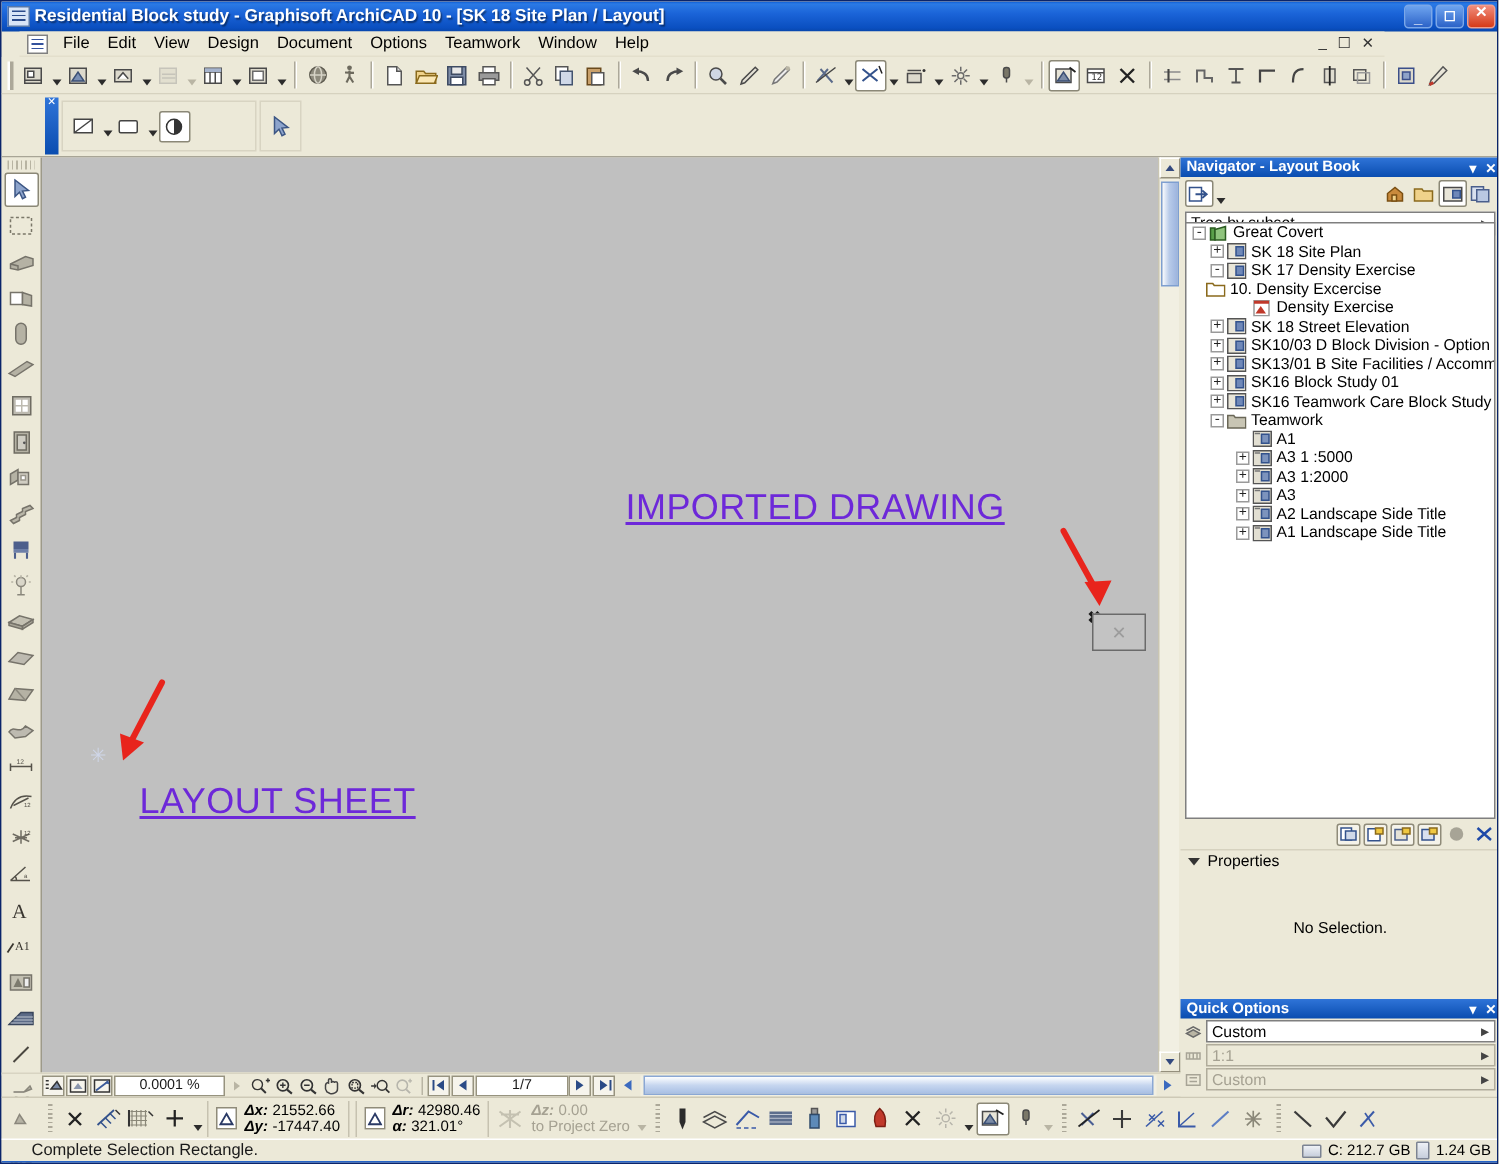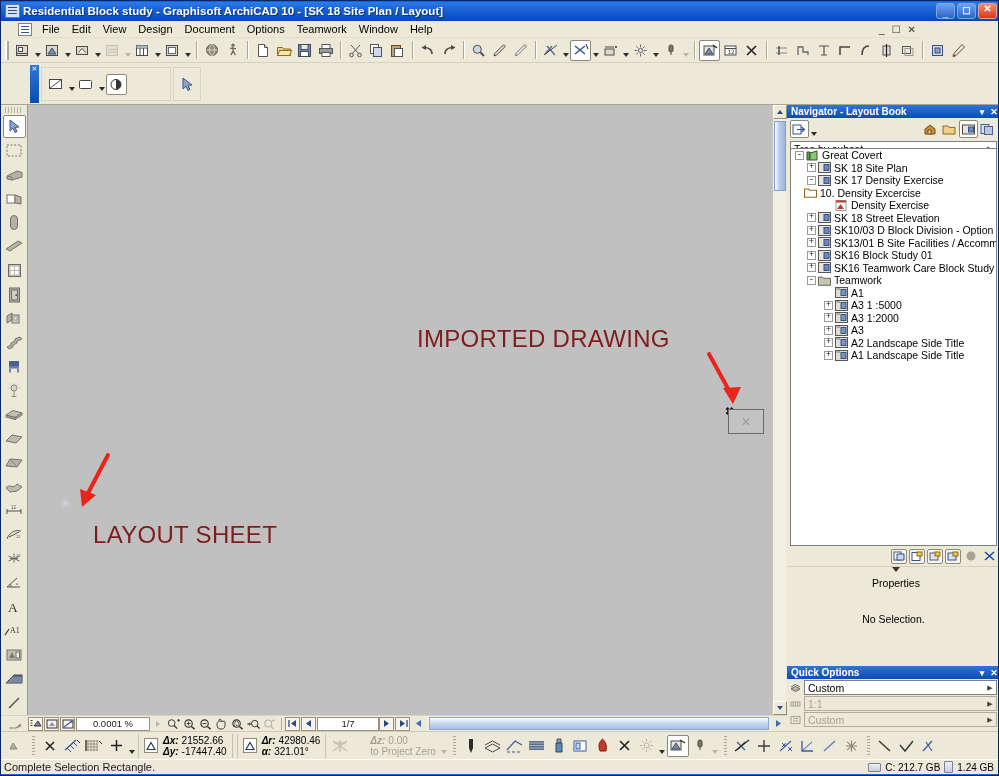--- a/index.html
+++ b/index.html
@@ -117,22 +117,22 @@
   .tool.active { border: 1px solid #8b8877; background: #fff; }
 
   
   .canvas-wrap {
     position: absolute; left: 27px; top: 104px;
     width: 744px; height: 610px;
     background: #c0c0c0; overflow: hidden;
   }
   .canvas-inner { position: absolute; inset: 0; }
   .anno {
-    position: absolute; color: #7f1d1d; font-weight: normal;
-    font-family: "Liberation Sans", sans-serif; white-space: nowrap;
+    position: absolute; color: #6d28d9; font-weight: normal;
+    font-family: "Liberation Sans", sans-serif; white-space: nowrap; text-decoration: underline;
   }
   .anno.big { font-size: 24px; letter-spacing: .3px; }
   .drawing-marker {
     position: absolute; width: 36px; height: 25px;
     border: 1px solid #6a6a6a; background: #c3c3c3;
     display: flex; align-items: center; justify-content: center;
     color: #9c9c9c; font-size: 12px;
   }
   .marker-x {
     position: absolute; color: #1a1a1a; font-size: 11px; font-weight: bold;
@@ -218,21 +218,21 @@
   .coordrow { white-space: nowrap; font-size: 10px; }
   .coordrow b { font-weight: bold; font-style: italic; margin-right: 3px; }
   .coordrow.dim { color: #a5a192; }
 
   
   .statusbar {
     position: absolute; left: 0; top: 758px; width: 999px; height: 15px;
     background: #ece9d8; border-top: 1px solid #ffffff;
     display: flex; align-items: center;
   }
-  .statusbar .txt { font-size: 11px; color: #1a1a1a; padding-left: 3px; flex: 1 1 auto; }
+  .statusbar .txt { font-size: 11px; color: #1a1a1a; padding-left: 20px; flex: 1 1 auto; }
   .statusbar .disk { display: flex; align-items: center; gap: 4px; padding-right: 6px; font-size: 10px; }
   .disk-ico { width: 13px; height: 9px; background: linear-gradient(#eef1f6,#c6cedc); border: 1px solid #7b8393; border-radius: 1px; }
   .disk-ico.ram { width: 9px; height: 12px; }
   .bottomline {
     position: absolute; left: 0; top: 773px; width: 999px; height: 3px;
     background: #2463c8;
   }
 
   
   .navpanel {
@@ -284,21 +284,21 @@
   .navbtn {
     width: 16px; height: 15px; display: flex; align-items: center; justify-content: center;
     border: 1px solid #8f8b79; background: #f5f3ea; border-radius: 2px;
   }
 
   
   .proppanel {
     position: absolute; left: 786px; top: 565px; width: 213px; height: 100px;
     background: #ece9d8; border-top: 1px solid #d6d2bf;
   }
-  .prop-head { display: flex; align-items: center; height: 14px; padding-left: 5px; gap: 5px; flex-direction: column; }
+  .prop-head { display: flex; align-items: center; height: 14px; padding-left: 5px; gap: 5px; }
   .prop-head .tri { width: 0; height: 0; border-left: 4px solid transparent; border-right: 4px solid transparent; border-top: 5px solid #333; }
   .prop-head .lbl { font-size: 10.5px; }
   .prop-body { display: flex; align-items: center; justify-content: center; height: 76px; font-size: 10.5px; }
 
   
   .quickpanel {
     position: absolute; left: 786px; top: 665px; width: 213px; height: 65px;
     background: #ece9d8;
   }
   .qrow { display: flex; align-items: center; padding: 1px 3px 0 2px; }
@@ -1059,21 +1059,21 @@
           <b>α:</b><span>321.01°</span>
         </div>
       </div>
     </div>
 
     <div class="ib-btn dim" style="width:24px">
       <svg width="18" height="16" viewBox="0 0 18 16">
           <path d="M9 2v12M3 5h12M2 3l14 10M16 3L2 13" stroke="#8a8778" stroke-width="1.4"></path>
         </svg>
     </div>
-    <div class="coordrows" style="margin-left:18px">
+    <div class="coordrows" style="margin-left:2px">
       <div class="coordrow dim">
         <b>Δz:</b><span>0.00</span>
       </div>
       <div class="coordrow dim">
         <span>to Project Zero</span>
       </div>
     </div>
     <div class="tarrow dim" style="height:22px;padding-bottom:3px;margin-left:4px">
         <i></i>
       </div>

